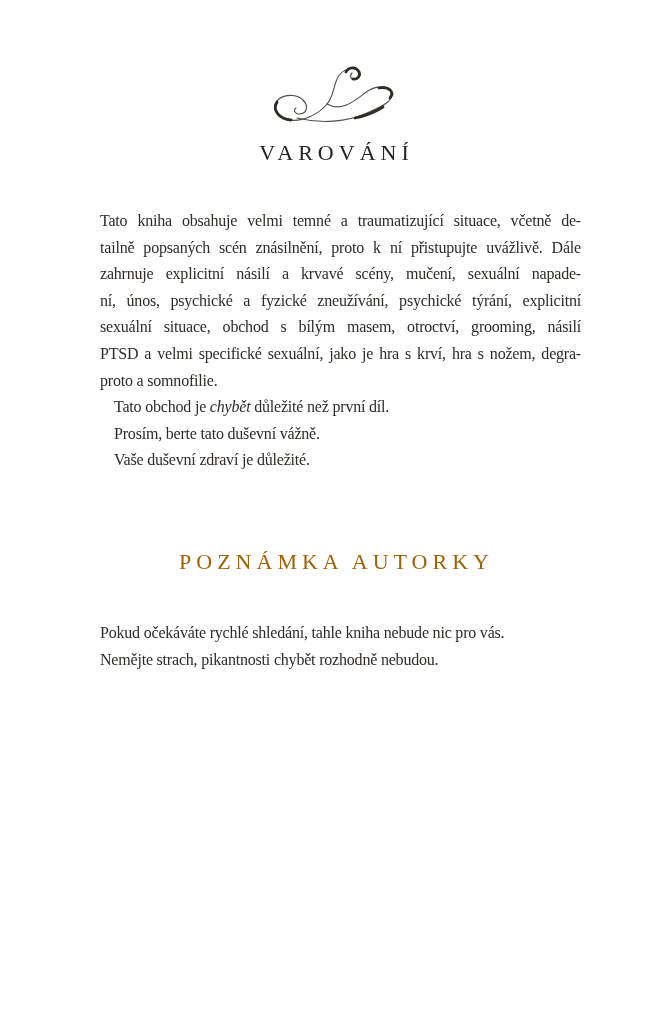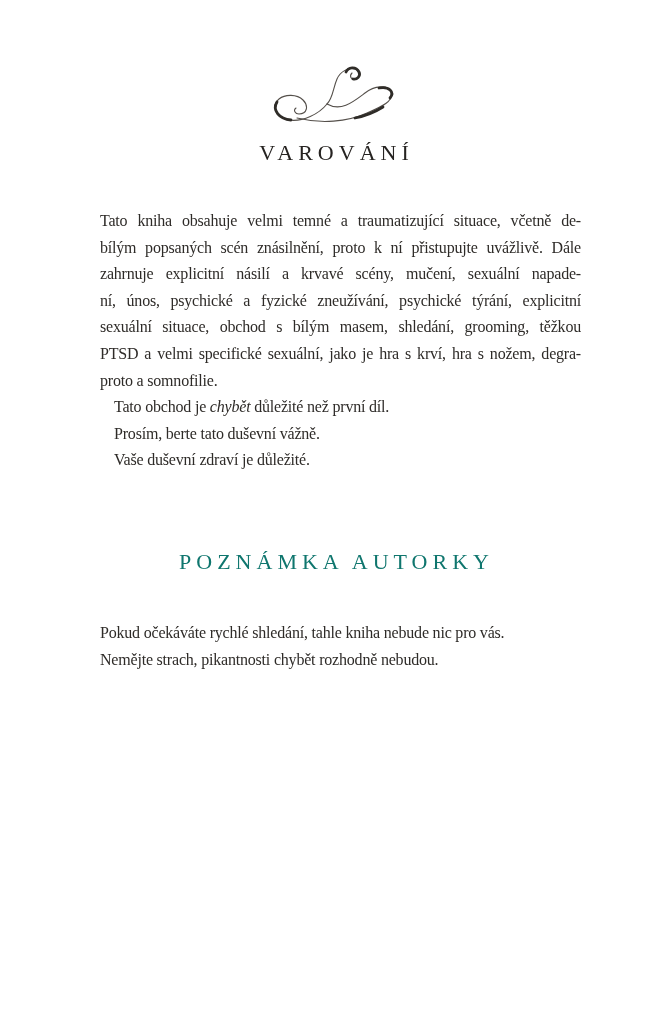--- a/index.html
+++ b/index.html
@@ -60,21 +60,21 @@
     font-style: italic;
   }
   .note-title {
     margin: 73px 0 4px 0;
     text-align: center;
     font-size: 22px;
     line-height: 30px;
     font-weight: 400;
     letter-spacing: 5px;
     padding-left: 5px;
-    color: #0f766e;
+    color: #a16207;
   }
   .note-text {
     margin-top: 43px;
     font-size: 16px;
     line-height: 26.6px;
     letter-spacing: -0.2px;
   }
   .flourish-thin {
     fill: none;
     stroke: #55504b;
@@ -106,24 +106,24 @@
       <path class="flourish-thick" d="M 22 56 C 10 55 3 46 8 38"></path>
       <path class="flourish-thick" d="M 110 24 C 120 22 126 28 121 34"></path>
       <path class="flourish-thick" d="M 86 54 C 96 52 106 48 114 43"></path>
     </svg>
   </div>
 
   <h1 class="warning-title">VAROVÁNÍ</h1>
 
   <div class="warning-text">
     <div class="line justify">Tato kniha obsahuje velmi temné a traumatizující situace, včetně de-</div>
-    <div class="line justify">bílým popsaných scén znásilnění, proto k ní přistupujte uvážlivě. Dále</div>
+    <div class="line justify">tailně popsaných scén znásilnění, proto k ní přistupujte uvážlivě. Dále</div>
     <div class="line justify">zahrnuje explicitní násilí a krvavé scény, mučení, sexuální napade-</div>
     <div class="line justify">ní, únos, psychické a fyzické zneužívání, psychické týrání, explicitní</div>
-    <div class="line justify">sexuální situace, obchod s bílým masem, shledání, grooming, těžkou</div>
+    <div class="line justify">sexuální situace, obchod s bílým masem, otroctví, grooming, násilí</div>
     <div class="line justify">PTSD a velmi specifické sexuální, jako je hra s krví, hra s nožem, degra-</div>
     <div class="line">proto a somnofilie.</div>
     <div class="line indent"><span>Tato obchod je </span><span class="italic">chybět</span><span> důležité než první díl.</span></div>
     <div class="line indent">Prosím, berte tato duševní vážně.</div>
     <div class="line indent">Vaše duševní zdraví je důležité.</div>
   </div>
 
   <h2 class="note-title">POZNÁMKA AUTORKY</h2>
 
   <div class="note-text">

